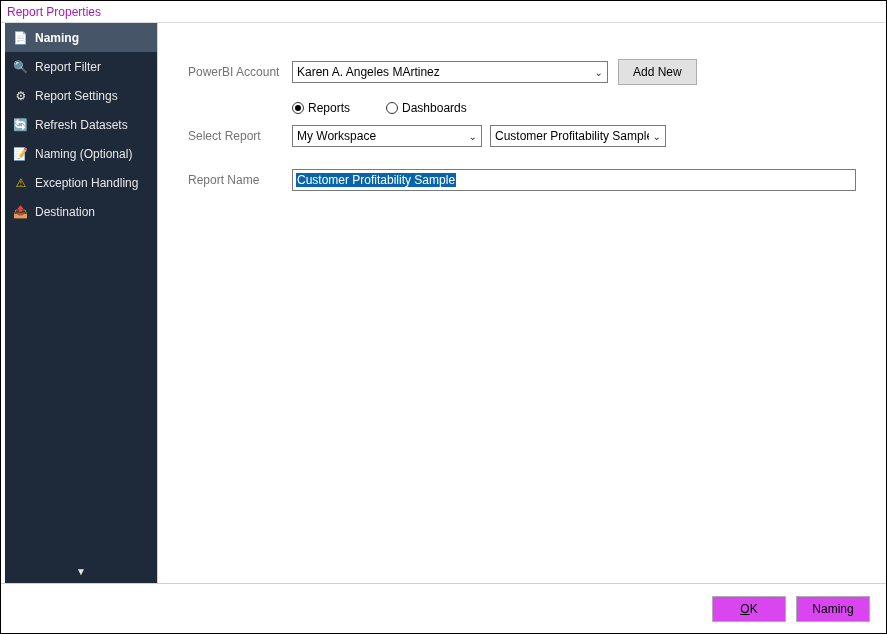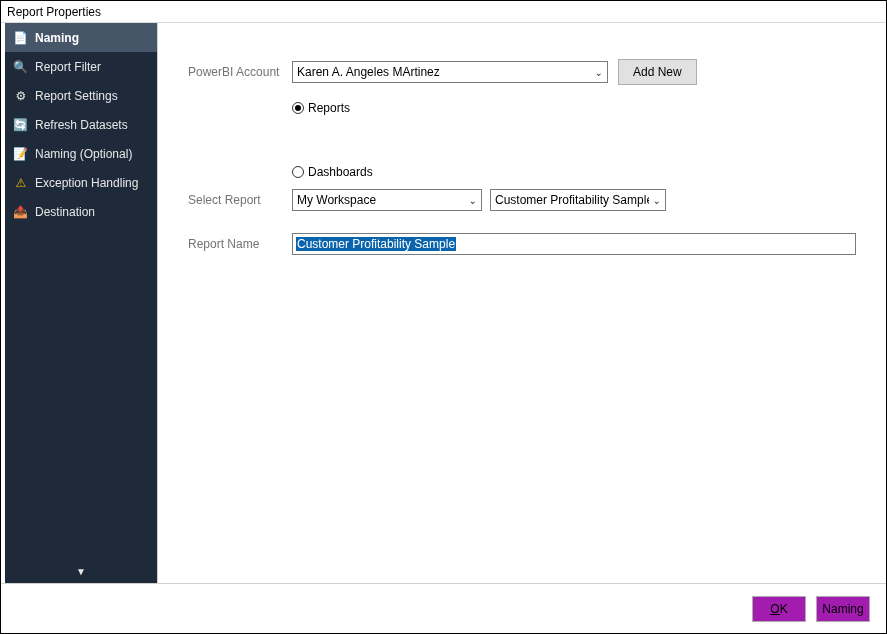--- a/index.html
+++ b/index.html
@@ -12,21 +12,21 @@
     height: 634px;
     overflow: hidden;
     position: relative;
     border: 1px solid #000;
     box-shadow: 4px 4px 6px rgba(0,0,0,0.35);
   }
   .title-bar {
     height: 22px;
     padding: 2px 6px;
     font-size: 12px;
-    color: #000000;
+    color: #a21caf;
     background: #fff;
     border-bottom: 1px solid #d9d9d9;
     display: flex;
     align-items: center;
   }
   .main {
     display: flex;
     position: absolute;
     top: 22px;
     bottom: 50px;
@@ -114,24 +114,23 @@
     background: #e1e1e1;
     padding: 12px 14px;
     font-size: 12px;
     display: inline-flex;
     align-items: center;
     justify-content: center;
     cursor: default;
   }
   .radio-row {
     display: flex;
-    gap: 50px;
+    gap: 36px;
     padding: 6px 0 10px 104px;
     font-size: 12px;
-    flex-direction: column;
   }
   .radio-opt {
     display: flex;
     align-items: center;
     gap: 4px;
   }
   .radio-circle {
     width: 12px;
     height: 12px;
     border-radius: 50%;
@@ -170,22 +169,22 @@
     height: 50px;
     border-top: 1px solid #d0d0d0;
     display: flex;
     justify-content: flex-end;
     align-items: center;
     padding: 0 16px;
     gap: 10px;
     background: #fff;
   }
   .footer .btn {
-    width: 54px;
-    background: #a21caf;
+    width: 74px;
+    background: #d946ef;
     border: 1px solid #adadad;
   }
   .footer .btn u { text-decoration: underline; }
 </style>
 </head>
 <body>
 
 <div class="title-bar">
   <span>Report Properties</span>
 </div>

